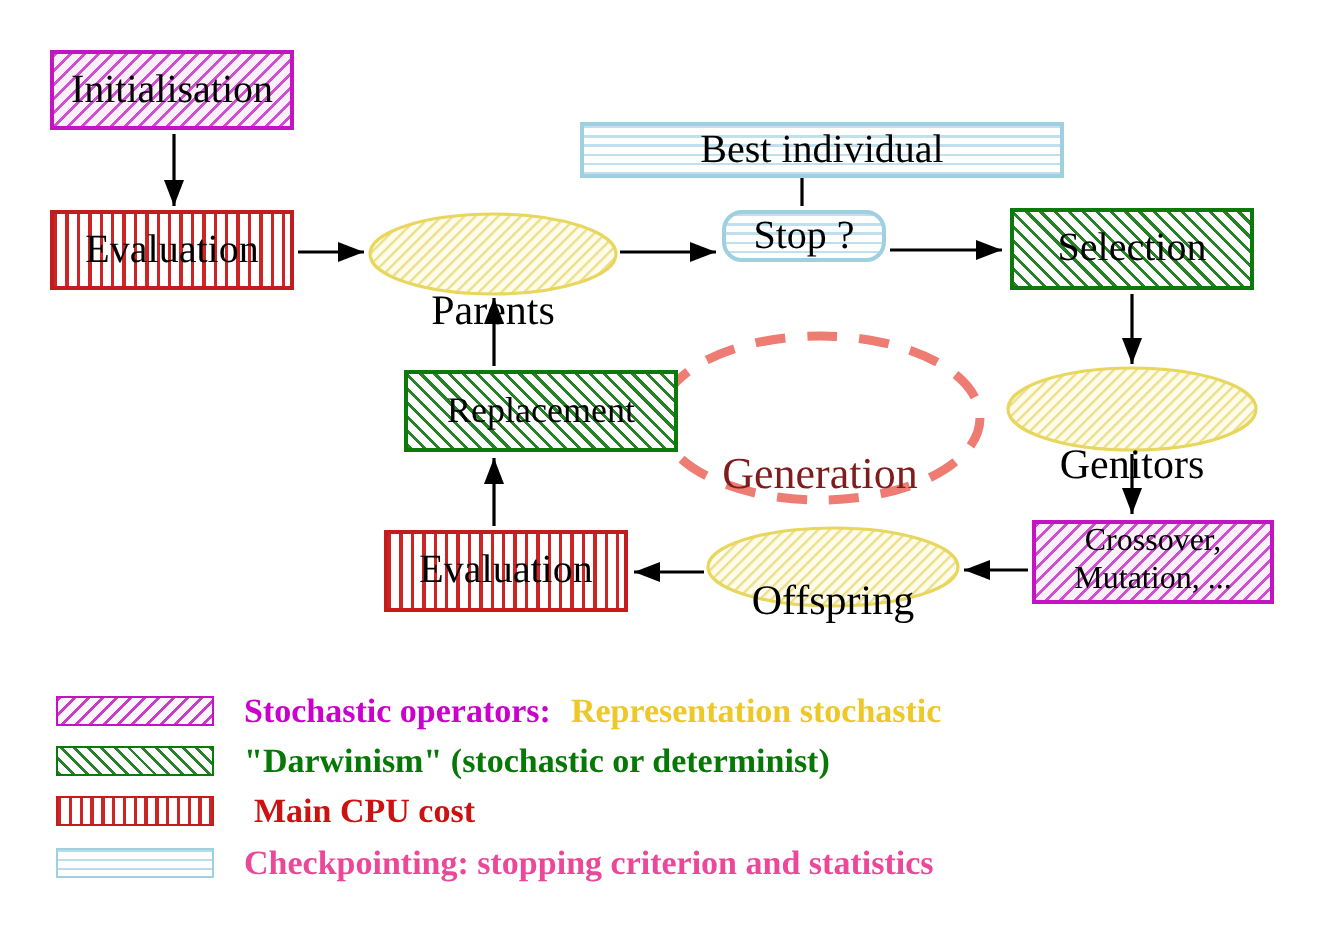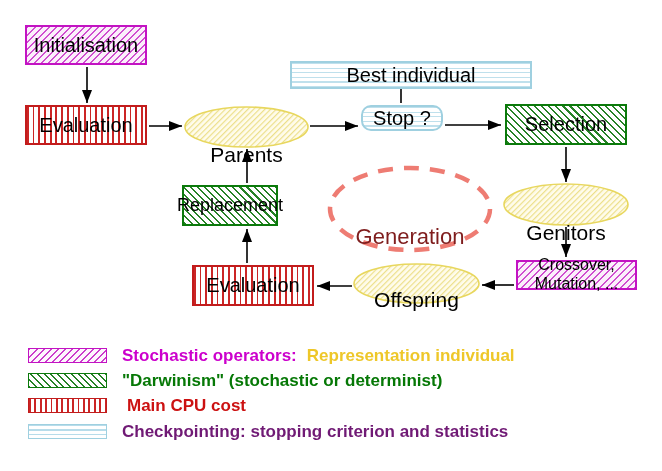--- a/index.html
+++ b/index.html
@@ -2,21 +2,21 @@
 <html><head>
 <meta charset="utf-8">
 <style>
   html, body { margin: 0; padding: 0; background: #ffffff; }
   .stage {
     position: relative;
     width: 662px;
     height: 471px;
     background: #ffffff;
     overflow: hidden;
-    font-family: Liberation Sans, sans-serif;
+    font-family: Liberation Serif, serif;
   }
   .stage svg.layer {
     position: absolute;
     left: 0; top: 0;
   }
   
   .node {
     position: absolute;
     box-sizing: border-box;
     display: flex;
@@ -41,24 +41,24 @@
   }
   .p-cyan {
     border: 2px solid #9fd0e0;
     background: repeating-linear-gradient(180deg, #bfe0ec 0px, #bfe0ec 1.2px, #ffffff 1.2px, #ffffff 4.6px);
   }
   #n-init  { left: 25px;  top: 25px;  width: 122px; height: 40px; }
   #n-eval1 { left: 25px;  top: 105px; width: 122px; height: 40px; }
   #n-best  { left: 290px; top: 25px;  width: 242px; height: 28px; margin-top: 36px; }
   #n-stop  { left: 361px; top: 105px; width: 82px;  height: 26px; border-radius: 10px; }
   #n-sel   { left: 505px; top: 104px; width: 122px; height: 41px; }
-  #n-cross { left: 516px; top: 260px; width: 121px; height: 30px;
+  #n-cross { left: 516px; top: 260px; width: 121px; height: 42px;
              flex-direction: column; font-size: 16px; line-height: 1.17; }
   #n-eval2 { left: 192px; top: 265px; width: 122px; height: 41px; }
-  #n-repl  { left: 182px; top: 185px; width: 96px; height: 41px; font-size: 18px; }
+  #n-repl  { left: 202px; top: 185px; width: 137px; height: 41px; font-size: 18px; }
   
   .ellipse-label {
     position: absolute;
     display: flex;
     align-items: center;
     justify-content: center;
     font-size: 21px;
     color: #000;
     white-space: nowrap;
     margin-top: 28px;
@@ -103,21 +103,21 @@
     background: repeating-linear-gradient(90deg, #cb2525 0px, #cb2525 1.7px, #ffffff 1.7px, #ffffff 5.4px);
   }
   .sw-cyan {
     border: 1.5px solid #9fd0e0;
     background: repeating-linear-gradient(180deg, #b7dcea 0px, #b7dcea 1.2px, #ffffff 1.2px, #ffffff 4.4px);
   }
   .lg-magenta { color: #cc00cc; }
   .lg-yellow  { color: #eec729; margin-left: 10px; }
   .lg-green   { color: #067806; }
   .lg-red     { color: #cc1111; }
-  .lg-cyan    { color: #701a75; }
+  .lg-cyan    { color: #ec4899; }
 </style>
 </head>
 <body>
 
 <div class="stage">
 
   <svg class="layer" width="662" height="471" viewBox="0 0 662 471">
     <defs>
       <pattern id="yhatch" patternUnits="userSpaceOnUse" width="4" height="4" patternTransform="rotate(-45)">
         <rect width="4" height="4" fill="#fffcec"></rect>
@@ -161,21 +161,21 @@
   <div class="node p-red" id="n-eval2">Evaluation</div>
   <div class="node p-green" id="n-repl">Replacement</div>
 
   <div class="ellipse-label" id="l-parents">Parents</div>
   <div class="ellipse-label" id="l-genitors">Genitors</div>
   <div class="ellipse-label" id="l-offspring">Offspring</div>
   <div class="ellipse-label" id="l-generation">Generation</div>
 
   <div class="legend-row" id="lr-1">
     <span class="swatch sw-magenta"></span>
-    <span><span class="lg-magenta">Stochastic operators:</span><span class="lg-yellow">Representation individual</span></span>
+    <span><span class="lg-magenta">Stochastic operators:</span><span class="lg-yellow">Representation stochastic</span></span>
   </div>
   <div class="legend-row" id="lr-2">
     <span class="swatch sw-green"></span>
     <span class="lg-green">"Darwinism" (stochastic or determinist)</span>
   </div>
   <div class="legend-row" id="lr-3">
     <span class="swatch sw-red"></span>
     <span class="lg-red">Main CPU cost</span>
   </div>
   <div class="legend-row" id="lr-4">

